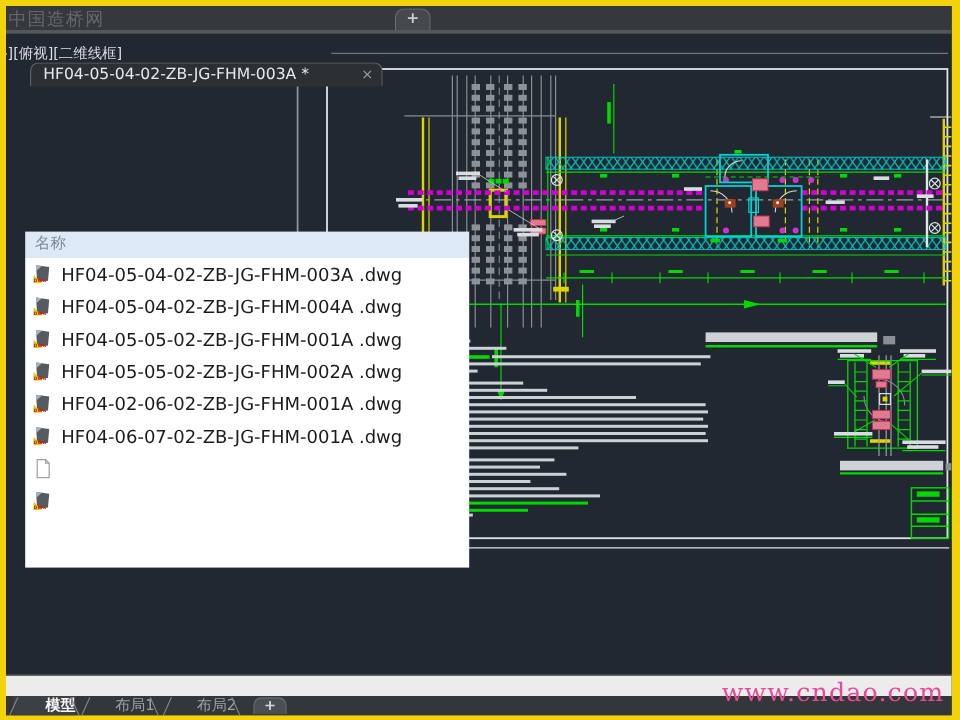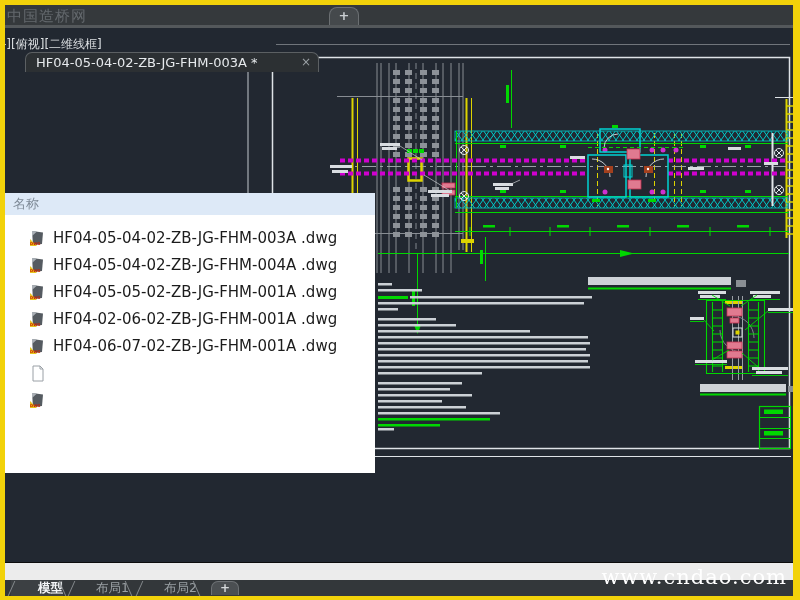--- a/index.html
+++ b/index.html
@@ -20,45 +20,45 @@
   .newtab{position:absolute;left:324px;top:2px;width:30px;height:18px;background:#45494c;
     border:1px solid #6b6f72;border-bottom:none;border-radius:8px 8px 0 0;color:#c9cdd1;
     text-align:center;font-size:13px;line-height:16px;font-weight:bold;box-sizing:border-box;}
 
   
   .canvas{position:absolute;top:23px;left:0;width:788px;height:534px;background:#222831;overflow:hidden;}
   .vp-controls{position:absolute;left:-3px;top:8px;font-size:12px;color:#dcdfe2;z-index:3;white-space:nowrap;}
   svg.cad{position:absolute;left:0;top:0;z-index:1;}
 
   
-  .file-panel{position:absolute;left:0;top:165px;width:370px;height:319px;z-index:5;}
+  .file-panel{position:absolute;left:16px;top:165px;width:370px;height:319px;z-index:5;}
   .fp-header{height:22px;background:#dde9f7;color:#7e8a97;font-size:13px;line-height:22px;
     padding-left:8px;}
   .fp-list{background:#ffffff;height:258px;box-sizing:border-box;padding-top:5px;}
-  .fp-row{height:27px;display:flex;align-items:flex-end;padding-left:24px;gap:7px;color:#1c1c1c;
+  .fp-row{height:27px;display:flex;align-items:flex-start;padding-left:6px;gap:7px;color:#1c1c1c;
     font-size:15px;white-space:nowrap;}
   .fp-row svg{flex:0 0 auto;}
 
   
   .bottom-strip{position:absolute;top:557px;left:0;width:788px;height:18px;background:#ececec;
     border-top:1px solid #0d0d0d;box-sizing:border-box;z-index:4;}
   .layout-bar{position:absolute;top:575px;left:0;width:788px;height:16px;background:#33373a;z-index:4;}
   .ltab{position:absolute;top:0;height:16px;line-height:15px;font-size:12.5px;color:#9aa0a4;
     text-align:right;}
   .ltab::before{content:"";position:absolute;left:0;top:1px;bottom:0;width:1px;background:#84898c;
     transform:skewX(-24deg);}
   .ltab::after{content:"";position:absolute;right:0;top:1px;bottom:0;width:1px;background:#84898c;
     transform:skewX(24deg);}
   .ltab.active{color:#f4f6f8;font-weight:bold;background:#3c4043;}
   .ltab-new{position:absolute;top:1px;height:14px;width:28px;background:#4b4f52;
     border:1px solid #6d7174;border-bottom:none;border-radius:7px 7px 0 0;color:#d7dadc;
     font-weight:bold;font-size:12px;line-height:13px;text-align:center;box-sizing:border-box;}
   .site-watermark{position:absolute;top:560px;right:6px;z-index:9;
     font-family:"DejaVu Serif","Liberation Serif",serif;font-size:21px;letter-spacing:1px;
-    color:#ffffff;}
+    color:#ec4899;}
 </style>
 </head>
 <body>
 
 <div id="frame">
 
   <div class="doc-tabbar">
     <span class="cn-watermark">中国造桥网</span>
     <div class="doc-tab">
       <span>HF04-05-04-02-ZB-JG-FHM-003A *</span>
@@ -391,20 +391,29 @@
             </svg>
           <span>HF04-05-05-02-ZB-JG-FHM-001A .dwg</span>
         </div>
         <div class="fp-row">
           <svg width="17" height="17" viewBox="0 0 17 17">
               <polygon points="3,1 14,2.5 13,14 4,15" fill="#555b61"></polygon>
               <polygon points="3,1 8,1.5 3,6" fill="#aab0b6"></polygon>
               <polygon points="1,16 1,9 8,16" fill="#e6c51e"></polygon>
               <text x="1" y="15.4" font-size="3.8" fill="#cc2200" font-weight="bold">DWG</text>
             </svg>
+          <span>HF04-05-05-02-ZB-JG-FHM-002A .dwg</span>
+        </div>
+        <div class="fp-row">
+          <svg width="17" height="17" viewBox="0 0 17 17">
+              <polygon points="3,1 14,2.5 13,14 4,15" fill="#555b61"></polygon>
+              <polygon points="3,1 8,1.5 3,6" fill="#aab0b6"></polygon>
+              <polygon points="1,16 1,9 8,16" fill="#e6c51e"></polygon>
+              <text x="1" y="15.4" font-size="3.8" fill="#cc2200" font-weight="bold">DWG</text>
+            </svg>
           <span>HF04-02-06-02-ZB-JG-FHM-001A .dwg</span>
         </div>
         <div class="fp-row">
           <svg width="17" height="17" viewBox="0 0 17 17">
               <polygon points="3,1 14,2.5 13,14 4,15" fill="#555b61"></polygon>
               <polygon points="3,1 8,1.5 3,6" fill="#aab0b6"></polygon>
               <polygon points="1,16 1,9 8,16" fill="#e6c51e"></polygon>
               <text x="1" y="15.4" font-size="3.8" fill="#cc2200" font-weight="bold">DWG</text>
             </svg>
           <span>HF04-06-07-02-ZB-JG-FHM-001A .dwg</span>

